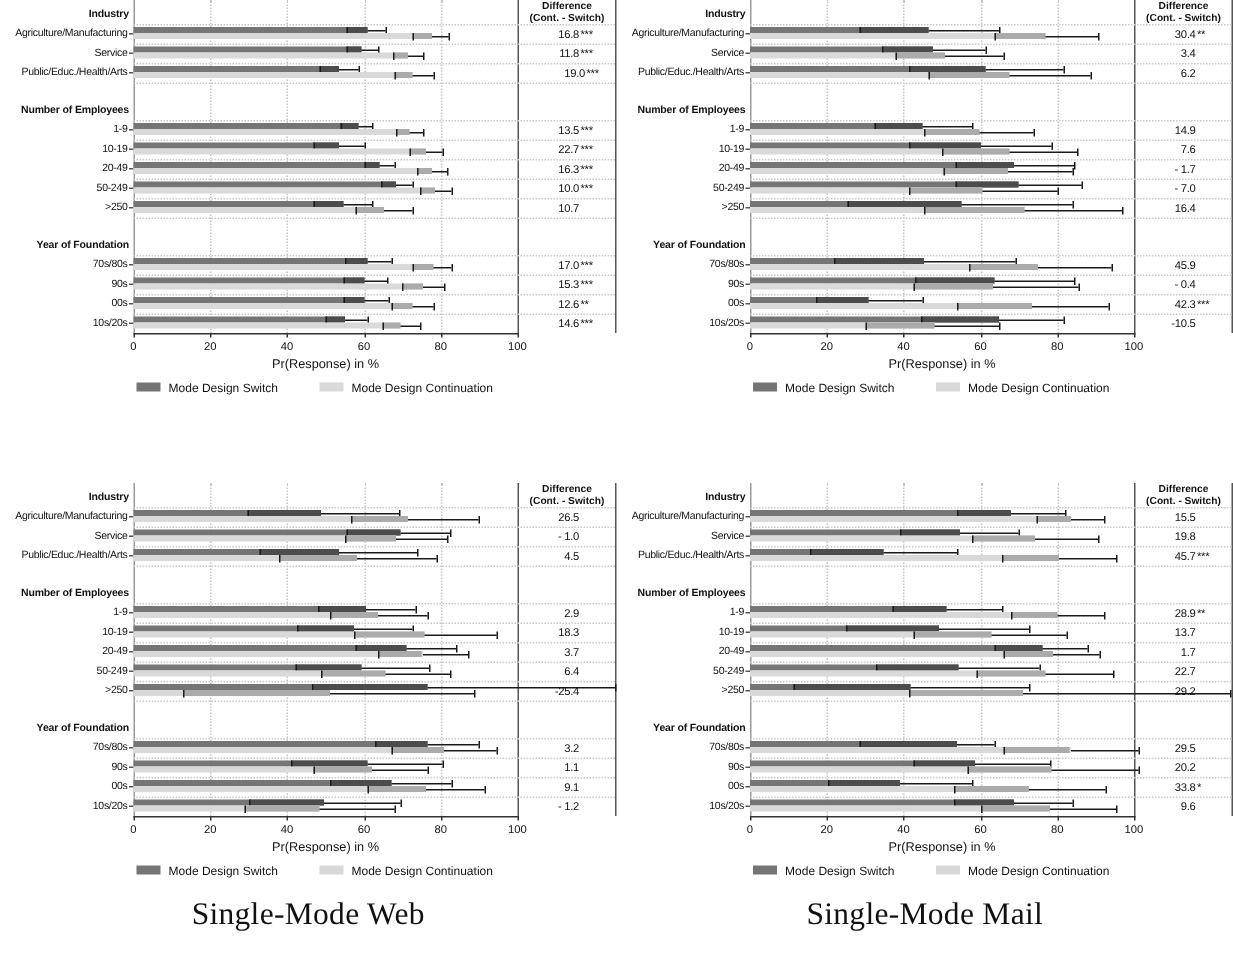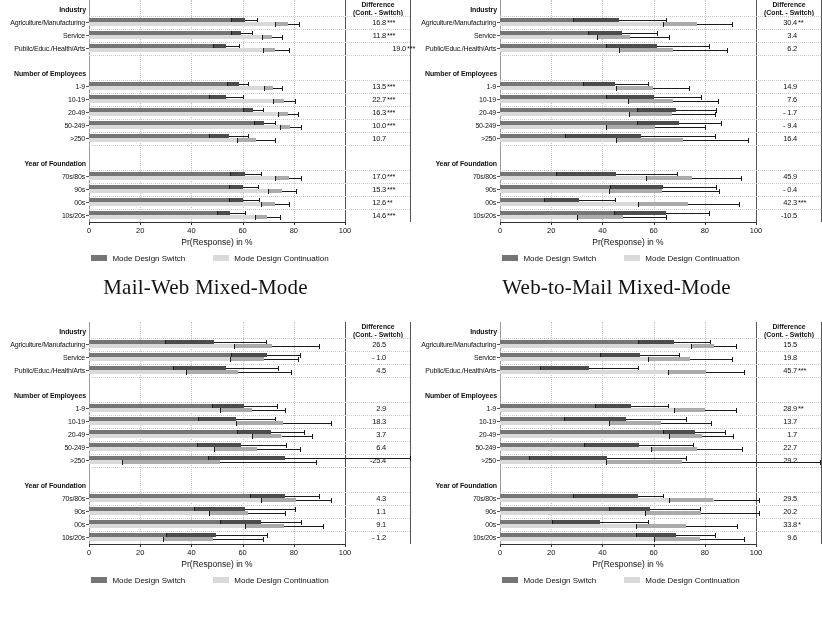--- a/index.html
+++ b/index.html
@@ -87,21 +87,21 @@
         <div class="abs" style="left: 48.5%; top: 2px; width: 5%; height: 4px; background: rgb(76, 76, 76);"></div>
         <div class="abs" style="left: 53.5%; top: 3.5px; width: 5%; height: 1px; background: rgb(26, 26, 26);"></div>
         <div class="abs" style="left: 48.5%; top: 1.5px; width: 1px; height: 5px; background: rgb(26, 26, 26);"></div>
         <div class="abs" style="left: 58.5%; top: 1.5px; width: 1px; height: 5px; background: rgb(26, 26, 26);"></div>
         <div class="abs" style="left: 0px; top: 6px; width: 72.5%; height: 4px; background: rgb(217, 217, 217);"></div>
         <div class="abs" style="left: 68%; top: 6px; width: 4.5%; height: 4px; background: rgb(171, 171, 171);"></div>
         <div class="abs" style="left: 72.5%; top: 7.5px; width: 5.5%; height: 1px; background: rgb(26, 26, 26);"></div>
         <div class="abs" style="left: 68%; top: 5.5px; width: 1px; height: 5px; background: rgb(26, 26, 26);"></div>
         <div class="abs" style="left: 78%; top: 5.5px; width: 1px; height: 5px; background: rgb(26, 26, 26);"></div>
       </div>
-      <div class="abs diff-cell" style="left: 366px; top: 42px; width: 63px; height: 13px;">
+      <div class="abs diff-cell" style="left: 350px; top: 42px; width: 63px; height: 13px;">
         <span class="diff-num">19.0</span>
         <span class="diff-sig">***</span>
       </div>
       <div class="abs sec-hdr" style="left: 0px; top: 68px; width: 86px; height: 12px;">Number of Employees</div>
       <div class="abs hdot" style="left: 89px; top: 80px; width: 321px;"></div>
       <div class="abs cat-lbl" style="left: 0px; top: 80px; width: 85px; height: 13px;">1-9</div>
       <div class="abs" style="left: 86px; top: 86px; width: 3px; height: 1px; background: rgb(85, 85, 85);"></div>
       <div class="abs" style="left: 89px; top: 80px; width: 256px; height: 13px; overflow: visible;">
         <div class="abs" style="left: 0px; top: 2px; width: 58.5%; height: 4px; background: rgb(117, 117, 117);"></div>
         <div class="abs" style="left: 54%; top: 2px; width: 4.5%; height: 4px; background: rgb(76, 76, 76);"></div>
@@ -289,21 +289,20 @@
       <div class="abs legend" style="left: 40px; top: 252px; width: 340px; height: 12px;">
         <div class="legend-item">
           <span class="legend-swatch" style="background: rgb(117, 117, 117);"></span>
           <span class="legend-text">Mode Design Switch</span>
         </div>
         <div class="legend-item">
           <span class="legend-swatch" style="background: rgb(217, 217, 217);"></span>
           <span class="legend-text">Mode Design Continuation</span>
         </div>
       </div>
-      <h2 class="abs panel-title" style="left: 0px; top: 275px; width: 411px; margin: 0px;">Mail-Web Mixed-Mode</h2>
     </section>
     <section class="panel">
       <div class="abs vdot" style="left: 140.2px; top: 0px; height: 222px;"></div>
       <div class="abs vdot" style="left: 191.4px; top: 0px; height: 222px;"></div>
       <div class="abs vdot" style="left: 242.6px; top: 0px; height: 222px;"></div>
       <div class="abs vdot" style="left: 293.8px; top: 0px; height: 222px;"></div>
       <div class="abs" style="left: 89px; top: 0px; width: 1px; height: 222px; background: rgb(154, 154, 154);"></div>
       <div class="abs" style="left: 345px; top: 0px; width: 1px; height: 222px; background: rgb(85, 85, 85);"></div>
       <div class="abs" style="left: 410px; top: 0px; width: 1px; height: 222px; background: rgb(85, 85, 85);"></div>
       <div class="abs" style="left: 346px; top: 1px; width: 64px;">
@@ -436,21 +435,21 @@
         <div class="abs" style="left: 70%; top: 3.5px; width: 16.5%; height: 1px; background: rgb(26, 26, 26);"></div>
         <div class="abs" style="left: 53.5%; top: 1.5px; width: 1px; height: 5px; background: rgb(26, 26, 26);"></div>
         <div class="abs" style="left: 86.5%; top: 1.5px; width: 1px; height: 5px; background: rgb(26, 26, 26);"></div>
         <div class="abs" style="left: 0px; top: 6px; width: 60.6%; height: 4px; background: rgb(217, 217, 217);"></div>
         <div class="abs" style="left: 41.5%; top: 6px; width: 19.1%; height: 4px; background: rgb(171, 171, 171);"></div>
         <div class="abs" style="left: 60.6%; top: 7.5px; width: 19.4%; height: 1px; background: rgb(26, 26, 26);"></div>
         <div class="abs" style="left: 41.5%; top: 5.5px; width: 1px; height: 5px; background: rgb(26, 26, 26);"></div>
         <div class="abs" style="left: 80%; top: 5.5px; width: 1px; height: 5px; background: rgb(26, 26, 26);"></div>
       </div>
       <div class="abs diff-cell" style="left: 346px; top: 119px; width: 63px; height: 13px;">
-        <span class="diff-num">- 9.4</span>
+        <span class="diff-num">- 7.0</span>
         <span class="diff-sig"></span>
       </div>
       <div class="abs hdot" style="left: 89px; top: 132px; width: 321px;"></div>
       <div class="abs hdot" style="left: 89px; top: 145px; width: 321px;"></div>
       <div class="abs cat-lbl" style="left: 0px; top: 132px; width: 85px; height: 13px;">&gt;250</div>
       <div class="abs" style="left: 86px; top: 138px; width: 3px; height: 1px; background: rgb(85, 85, 85);"></div>
       <div class="abs" style="left: 89px; top: 132px; width: 256px; height: 13px; overflow: visible;">
         <div class="abs" style="left: 0px; top: 2px; width: 55%; height: 4px; background: rgb(117, 117, 117);"></div>
         <div class="abs" style="left: 25.5%; top: 2px; width: 29.5%; height: 4px; background: rgb(76, 76, 76);"></div>
         <div class="abs" style="left: 55%; top: 3.5px; width: 29%; height: 1px; background: rgb(26, 26, 26);"></div>
@@ -560,21 +559,20 @@
       <div class="abs legend" style="left: 40px; top: 252px; width: 340px; height: 12px;">
         <div class="legend-item">
           <span class="legend-swatch" style="background: rgb(117, 117, 117);"></span>
           <span class="legend-text">Mode Design Switch</span>
         </div>
         <div class="legend-item">
           <span class="legend-swatch" style="background: rgb(217, 217, 217);"></span>
           <span class="legend-text">Mode Design Continuation</span>
         </div>
       </div>
-      <h2 class="abs panel-title" style="left: 0px; top: 275px; width: 411px; margin: 0px;">Web-to-Mail Mixed-Mode</h2>
     </section>
     <section class="panel">
       <div class="abs vdot" style="left: 140.2px; top: 0px; height: 222px;"></div>
       <div class="abs vdot" style="left: 191.4px; top: 0px; height: 222px;"></div>
       <div class="abs vdot" style="left: 242.6px; top: 0px; height: 222px;"></div>
       <div class="abs vdot" style="left: 293.8px; top: 0px; height: 222px;"></div>
       <div class="abs" style="left: 89px; top: 0px; width: 1px; height: 222px; background: rgb(154, 154, 154);"></div>
       <div class="abs" style="left: 345px; top: 0px; width: 1px; height: 222px; background: rgb(85, 85, 85);"></div>
       <div class="abs" style="left: 410px; top: 0px; width: 1px; height: 222px; background: rgb(85, 85, 85);"></div>
       <div class="abs" style="left: 346px; top: 1px; width: 64px;">
@@ -747,21 +745,21 @@
         <div class="abs" style="left: 76.5%; top: 3.5px; width: 13.5%; height: 1px; background: rgb(26, 26, 26);"></div>
         <div class="abs" style="left: 63%; top: 1.5px; width: 1px; height: 5px; background: rgb(26, 26, 26);"></div>
         <div class="abs" style="left: 90%; top: 1.5px; width: 1px; height: 5px; background: rgb(26, 26, 26);"></div>
         <div class="abs" style="left: 0px; top: 6px; width: 80.8%; height: 4px; background: rgb(217, 217, 217);"></div>
         <div class="abs" style="left: 67%; top: 6px; width: 13.8%; height: 4px; background: rgb(171, 171, 171);"></div>
         <div class="abs" style="left: 80.8%; top: 7.5px; width: 13.7%; height: 1px; background: rgb(26, 26, 26);"></div>
         <div class="abs" style="left: 67%; top: 5.5px; width: 1px; height: 5px; background: rgb(26, 26, 26);"></div>
         <div class="abs" style="left: 94.5%; top: 5.5px; width: 1px; height: 5px; background: rgb(26, 26, 26);"></div>
       </div>
       <div class="abs diff-cell" style="left: 346px; top: 170px; width: 63px; height: 13px;">
-        <span class="diff-num">4.3</span>
+        <span class="diff-num">3.2</span>
         <span class="diff-sig"></span>
       </div>
       <div class="abs hdot" style="left: 89px; top: 183px; width: 321px;"></div>
       <div class="abs cat-lbl" style="left: 0px; top: 183px; width: 85px; height: 13px;">90s</div>
       <div class="abs" style="left: 86px; top: 189px; width: 3px; height: 1px; background: rgb(85, 85, 85);"></div>
       <div class="abs" style="left: 89px; top: 183px; width: 256px; height: 13px; overflow: visible;">
         <div class="abs" style="left: 0px; top: 2px; width: 60.9%; height: 4px; background: rgb(117, 117, 117);"></div>
         <div class="abs" style="left: 41%; top: 2px; width: 19.9%; height: 4px; background: rgb(76, 76, 76);"></div>
         <div class="abs" style="left: 60.9%; top: 3.5px; width: 19.6%; height: 1px; background: rgb(26, 26, 26);"></div>
         <div class="abs" style="left: 41%; top: 1.5px; width: 1px; height: 5px; background: rgb(26, 26, 26);"></div>
@@ -831,20 +829,21 @@
       <div class="abs legend" style="left: 40px; top: 252px; width: 340px; height: 12px;">
         <div class="legend-item">
           <span class="legend-swatch" style="background: rgb(117, 117, 117);"></span>
           <span class="legend-text">Mode Design Switch</span>
         </div>
         <div class="legend-item">
           <span class="legend-swatch" style="background: rgb(217, 217, 217);"></span>
           <span class="legend-text">Mode Design Continuation</span>
         </div>
       </div>
+      <h2 class="abs panel-title" style="left: 0px; top: 275px; width: 411px; margin: 0px;">Single-Mode Web</h2>
     </section>
     <section class="panel">
       <div class="abs vdot" style="left: 140.2px; top: 0px; height: 222px;"></div>
       <div class="abs vdot" style="left: 191.4px; top: 0px; height: 222px;"></div>
       <div class="abs vdot" style="left: 242.6px; top: 0px; height: 222px;"></div>
       <div class="abs vdot" style="left: 293.8px; top: 0px; height: 222px;"></div>
       <div class="abs" style="left: 89px; top: 0px; width: 1px; height: 222px; background: rgb(154, 154, 154);"></div>
       <div class="abs" style="left: 345px; top: 0px; width: 1px; height: 222px; background: rgb(85, 85, 85);"></div>
       <div class="abs" style="left: 410px; top: 0px; width: 1px; height: 222px; background: rgb(85, 85, 85);"></div>
       <div class="abs" style="left: 346px; top: 1px; width: 64px;">
@@ -1101,14 +1100,15 @@
       <div class="abs legend" style="left: 40px; top: 252px; width: 340px; height: 12px;">
         <div class="legend-item">
           <span class="legend-swatch" style="background: rgb(117, 117, 117);"></span>
           <span class="legend-text">Mode Design Switch</span>
         </div>
         <div class="legend-item">
           <span class="legend-swatch" style="background: rgb(217, 217, 217);"></span>
           <span class="legend-text">Mode Design Continuation</span>
         </div>
       </div>
+      <h2 class="abs panel-title" style="left: 0px; top: 275px; width: 411px; margin: 0px;">Single-Mode Mail</h2>
     </section>
   </div>
 
 </body></html>

